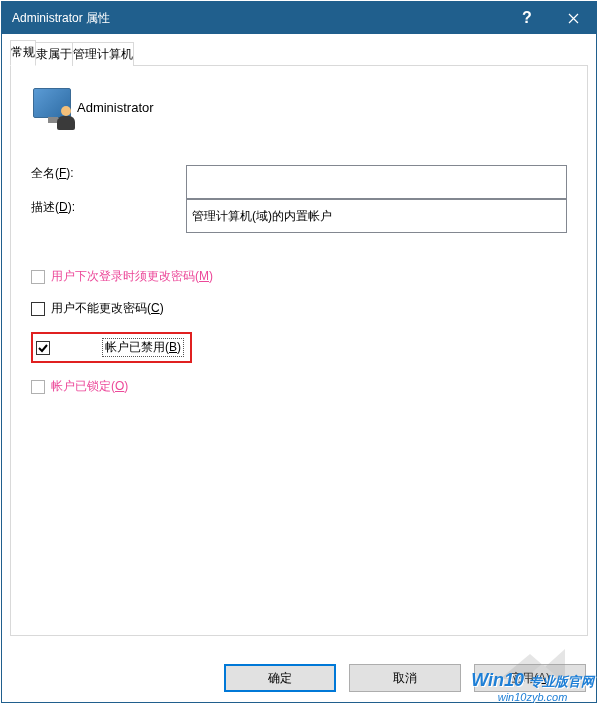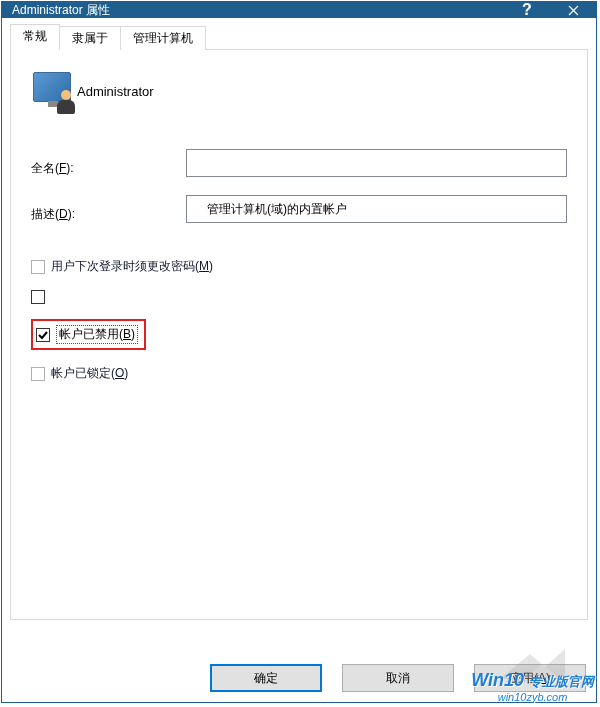--- a/index.html
+++ b/index.html
@@ -1,58 +1,58 @@
 <!DOCTYPE html>
 <html><head>
 <meta charset="utf-8">
 <style>
   * { box-sizing: border-box; margin: 0; padding: 0; font-family: "Microsoft YaHei", "Segoe UI", Tahoma, sans-serif; }
   body { background: #fff; width: 600px; height: 707px; overflow: hidden; position: relative; }
   
   .window { width: 596px; height: 702px; border: 1px solid #205f8d; margin: 1px; position: relative; background: #fff; }
   
-  .titlebar { height: 16px; background: #205f8d; display: flex; align-items: center; padding-left: 10px; }
+  .titlebar { height: 32px; background: #205f8d; display: flex; align-items: center; padding-left: 10px; }
   .titlebar .title { color: #fff; font-size: 12px; flex: 1; }
   .titlebar .btn { width: 46px; height: 32px; display: flex; align-items: center; justify-content: center; color: #fff; font-size: 14px; }
   .titlebar .help-btn { font-size: 16px; font-weight: bold; }
   .titlebar .close-btn svg { width: 11px; height: 11px; stroke: #fff; stroke-width: 1.2; }
   
   .content { padding: 6px 8px 8px 8px; }
   
   .tabs { display: flex; border-bottom: 1px solid #d9d9d9; position: relative; height: 26px; }
-  .tab { padding: 3px 12px; font-size: 12px; border: 1px solid #d9d9d9; border-bottom: none; background: #fff; margin-right: -1px; position: relative; }
+  .tab { padding: 3px 0; font-size: 12px; border: 1px solid #d9d9d9; border-bottom: none; background: #fff; margin-right: -1px; position: relative; }
   .tab.active { background: #fff; z-index: 2; top: 0; border-bottom: 1px solid #fff; margin-bottom: -1px; }
   .tab:not(.active) { top: 2px; height: 24px; }
   
   .tab-panel { border: 1px solid #d9d9d9; border-top: none; padding: 18px 20px; height: 570px; }
   
   .header { display: flex; align-items: center; margin-bottom: 35px; }
   .icon-wrap { width: 46px; height: 46px; position: relative; }
   .monitor { width: 38px; height: 30px; background: linear-gradient(135deg,#5b9bd5,#2e6ca4); border: 1px solid #3a6a95; border-radius: 2px; position: absolute; top: 4px; left: 2px; }
   .monitor:after { content:""; position:absolute; bottom:-6px; left:14px; width:10px; height:6px; background:#888; }
   .person { width: 22px; height: 26px; position: absolute; bottom: 0; right: 0; }
   .person-head { width: 10px; height: 10px; background: #f4c07a; border-radius: 50%; position: absolute; top: 2px; left: 6px; }
   .person-body { width: 18px; height: 14px; background: #3a3a3a; border-radius: 6px 6px 2px 2px; position: absolute; bottom: 0; left: 2px; }
   .username { font-size: 13px; }
   
-  .field-row { display: flex; align-items: flex-end; margin-bottom: 18px; }
+  .field-row { display: flex; align-items: flex-start; }
   .field-label { width: 155px; font-size: 12px; }
   .field-label u { text-decoration: underline; }
-  .field-input { flex: 1; height: 28px; border: 1px solid #828790; padding: 2px 20px; font-size: 12px; }
+  .field-input { flex: 1; height: 34px; border: 1px solid #828790; padding: 2px 5px; font-size: 12px; }
   
   .checks { margin-top: 35px; }
   .check-row { display: flex; align-items: center; margin-bottom: 15px; font-size: 12px; }
-  .check-row.disabled { color: #0f172a; }
+  .check-row.disabled { color: #ec4899; }
   .checkbox { width: 14px; height: 14px; border: 1px solid #333; margin-right: 6px; display: flex; align-items: center; justify-content: center; flex-shrink: 0; background:#fff; }
   .check-row.disabled .checkbox { border-color: #b0b0b0; }
   .checkmark { width: 10px; height: 10px; stroke: #000; stroke-width: 2; fill: none; }
   .highlight-box { border: 2px solid #e02020; padding: 4px 6px 4px 3px; display: inline-flex; align-items: center; }
   .highlight-box .label-text { border: 1px dotted #555; padding: 0 2px; }
   
-  .footer { position: absolute; bottom: 10px; right: 10px; display: flex; gap: 20px; }
+  .footer { position: absolute; bottom: 10px; right: 10px; display: flex; gap: 13px; }
   .btn-footer { width: 112px; height: 28px; font-size: 12px; border: 1px solid #adadad; background: #e1e1e1; display:flex; align-items:center; justify-content:center; }
   .btn-footer.primary { border: 2px solid #0078d7; background: #e1e1e1; }
   
   .watermark { position: absolute; bottom: 4px; right: 6px; font-size: 18px; font-weight: bold; font-style: italic; color: #1e7fd6; text-shadow: 1px 1px 0 #fff; pointer-events: none; }
   .watermark .sub { font-size: 11px; display:block; color:#1e7fd6; font-weight:normal; text-align:center;}
   .watermark-bg { position:absolute; bottom:18px; right:20px; opacity:0.25; pointer-events:none;}
 </style>
 </head>
 <body>
 
@@ -97,26 +97,27 @@
       </div>
 
       <div class="checks">
         <div class="check-row disabled">
           <div class="checkbox"></div>
           <span><span>用户下次登录时须更改密码(</span><u>M</u><span>)</span></span>
         </div>
 
         <div class="check-row">
           <div class="checkbox"></div>
+          <span><span>用户不能更改密码(</span><u>C</u><span>)</span></span>
         </div>
 
 
         <div style="margin-bottom:15px;">
           <div class="highlight-box">
-            <div class="check-row" style="margin-bottom:0;">
+            <div class="check-row" style="margin-bottom:0;gap:46px;">
               <div class="checkbox">
                   <svg class="checkmark" viewBox="0 0 10 10">
                     <path d="M1 5 L4 8 L9 2"></path>
                   </svg>
                 </div>
               <span class="label-text"><span>帐户已禁用(</span><u>B</u><span>)</span></span>
             </div>
           </div>
         </div>
 

